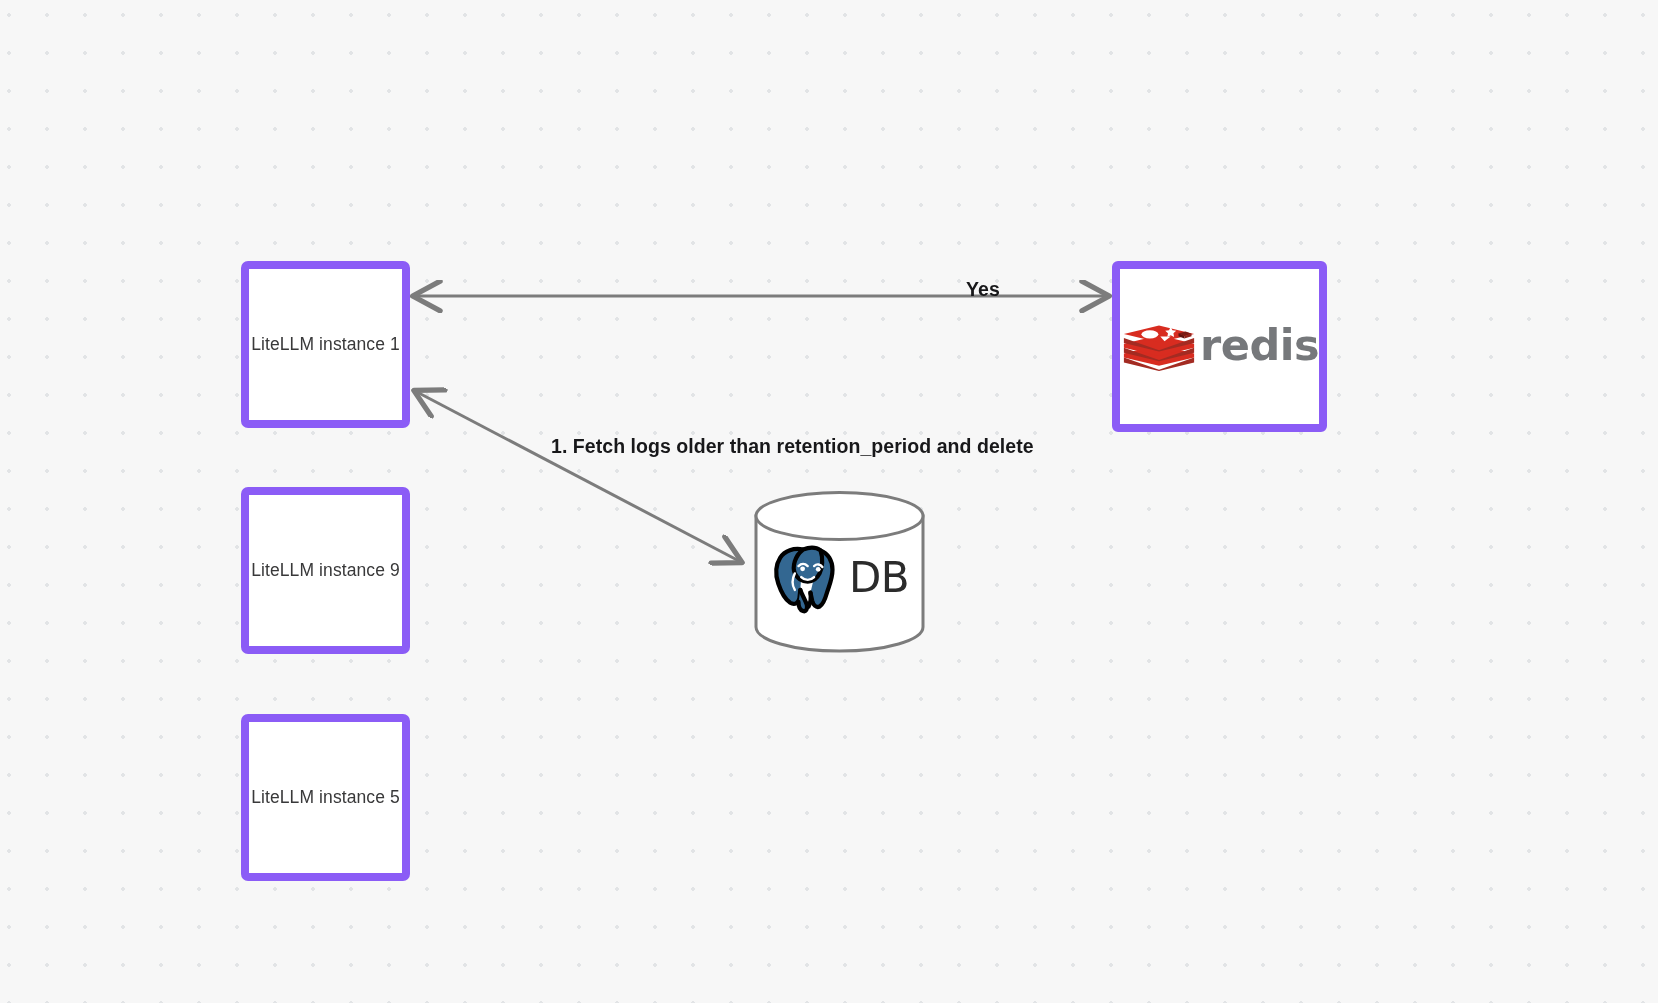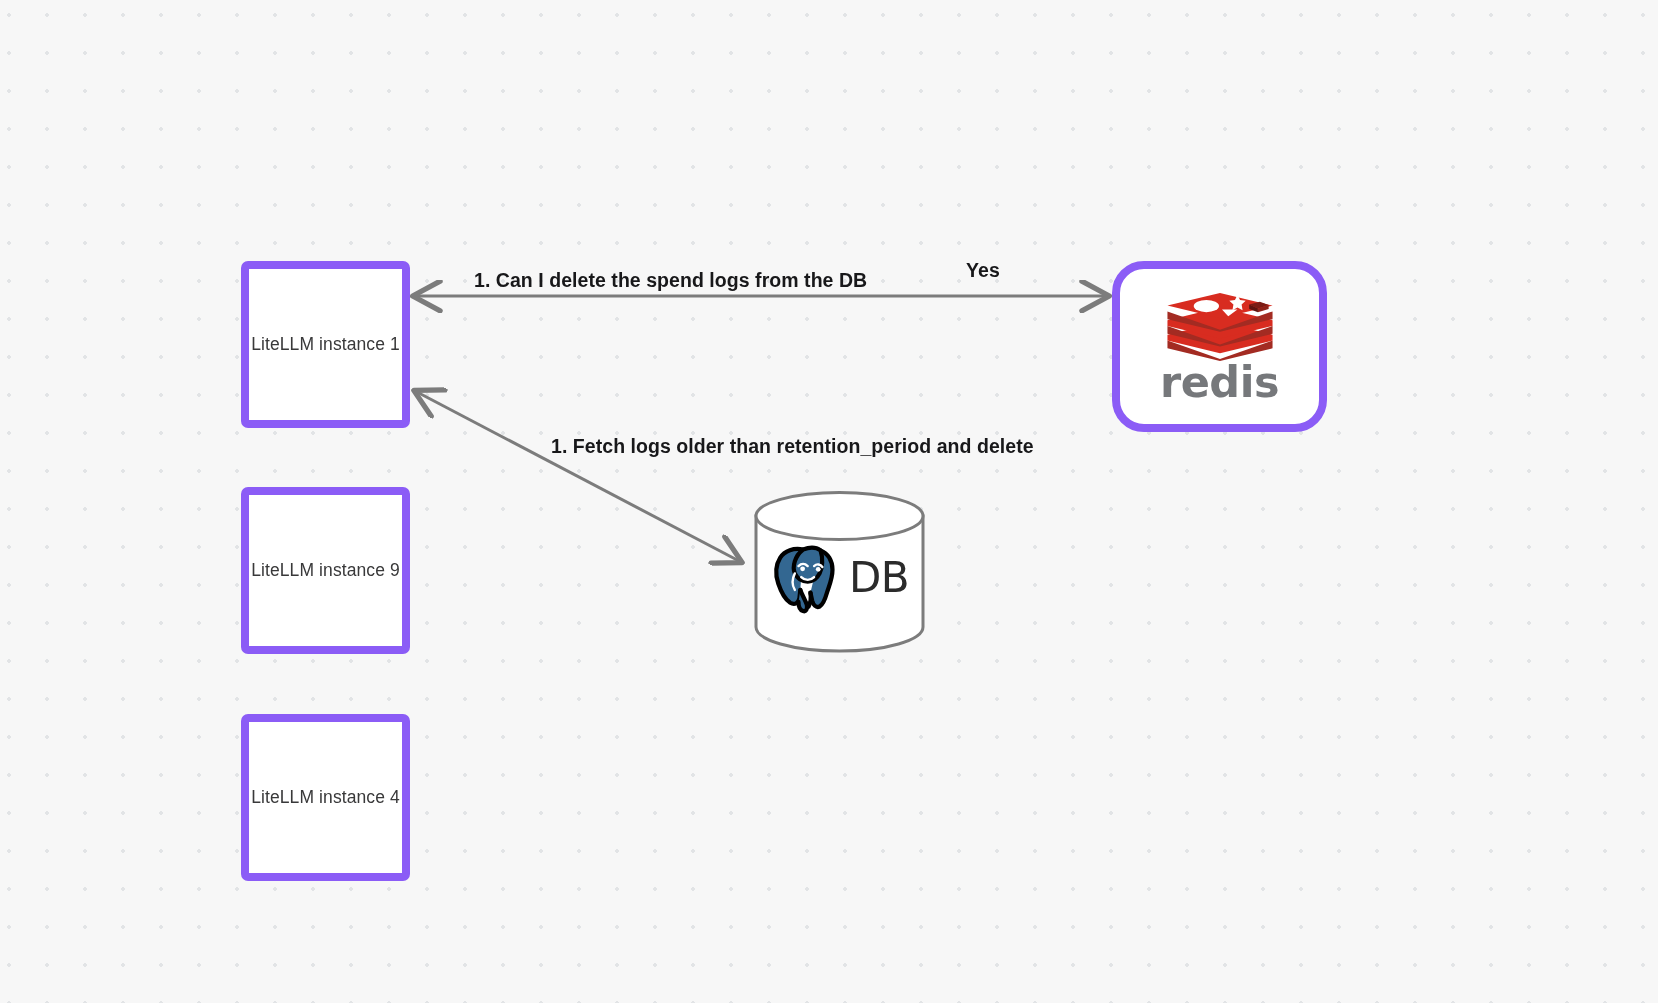--- a/index.html
+++ b/index.html
@@ -57,23 +57,22 @@
   #node-litellm-1 { left: 241px; top: 261px;  width: 169px; height: 167px; }
   #node-litellm-2 { left: 241px; top: 487px;  width: 169px; height: 167px; }
   #node-litellm-3 { left: 241px; top: 714px;  width: 169px; height: 167px; }
 
   
   #node-redis {
     left: 1112px;
     top: 261px;
     width: 215px;
     height: 171px;
-    border-radius: 32px;
+    border-radius: 6px;
     display: flex;
-    flex-direction: column;
     align-items: center;
     justify-content: center;
     gap: 2px;
   }
   #redis-mark { width: 118px; height: 72px; display: block; }
   .redis-word {
     font-family: "DejaVu Sans", sans-serif;
     font-size: 43px;
     font-weight: 700;
     color: #76787b;
@@ -112,21 +111,21 @@
   
   .edge-label {
     position: absolute;
     font-size: 19.5px;
     font-weight: 700;
     color: #18181a;
     white-space: nowrap;
     letter-spacing: 0.05px;
   }
   #label-step-1 { left: 474px; top: 269px; }
-  #label-yes    { left: 966px; top: 259px; }
+  #label-yes    { left: 966px; top: 278px; }
   #label-step-2 { left: 551px; top: 435px; }
 </style>
 </head>
 <body>
 
 <div id="canvas">
 
   <div id="dotgrid"></div>
 
   <svg id="edges" viewBox="0 0 1658 1003" xmlns="http://www.w3.org/2000/svg">
@@ -148,21 +147,21 @@
 
   <div class="node node-box" id="node-litellm-1">
     <span class="node-label">LiteLLM instance 1</span>
   </div>
 
   <div class="node node-box" id="node-litellm-2">
     <span class="node-label">LiteLLM instance 9</span>
   </div>
 
   <div class="node node-box" id="node-litellm-3">
-    <span class="node-label">LiteLLM instance 4</span>
+    <span class="node-label">LiteLLM instance 5</span>
   </div>
 
   <div class="node" id="node-redis">
     <svg id="redis-mark" viewBox="0 0 120 74" xmlns="http://www.w3.org/2000/svg">
 
       <path d="M6 53 L60 72 L114 53 L114 61 L60 74 L6 61 Z" fill="#a32b22"></path>
       <path d="M6 47 L60 34 L114 47 L114 53 L60 66 L6 53 Z" fill="#d82c20"></path>
 
       <path d="M6 38 L60 57 L114 38 L114 46 L60 59 L6 46 Z" fill="#a32b22"></path>
       <path d="M6 32 L60 19 L114 32 L114 38 L60 51 L6 38 Z" fill="#d82c20"></path>
@@ -203,19 +202,18 @@
           <path d="M34 38 C38 42 44 42 48 38"></path>
           <path d="M27 34 C24 40 24 47 27 52"></path>
         </g>
         <circle cx="35.5" cy="29" r="2.6" fill="#ffffff"></circle>
         <circle cx="52.5" cy="29.5" r="2.6" fill="#ffffff"></circle>
       </svg>
       <span class="db-word">DB</span>
     </div>
   </div>
 
-  <div class="edge-label" id="label-step-1">1.  Can I delete the spend logs from the DB</div>
 
   <div class="edge-label" id="label-yes">Yes</div>
 
   <div class="edge-label" id="label-step-2">1.  Fetch logs older than retention_period and delete</div>
 
 </div>
 
 </body></html>

